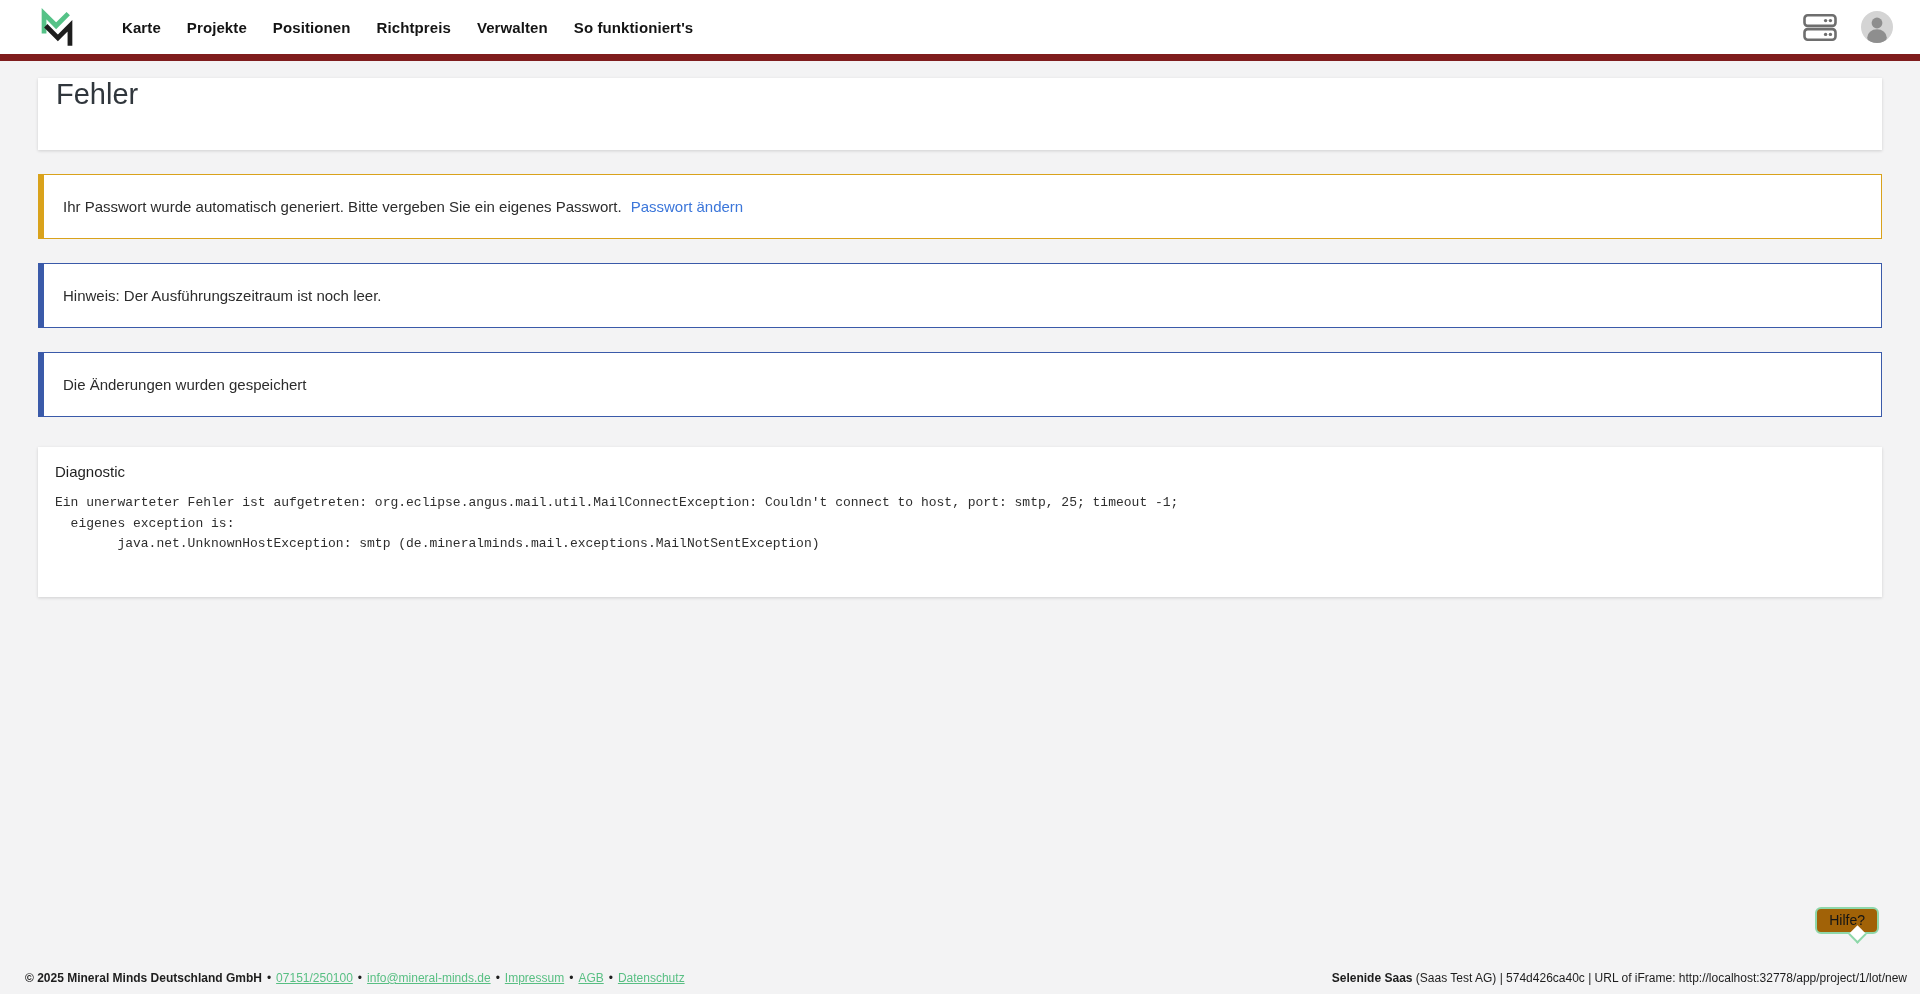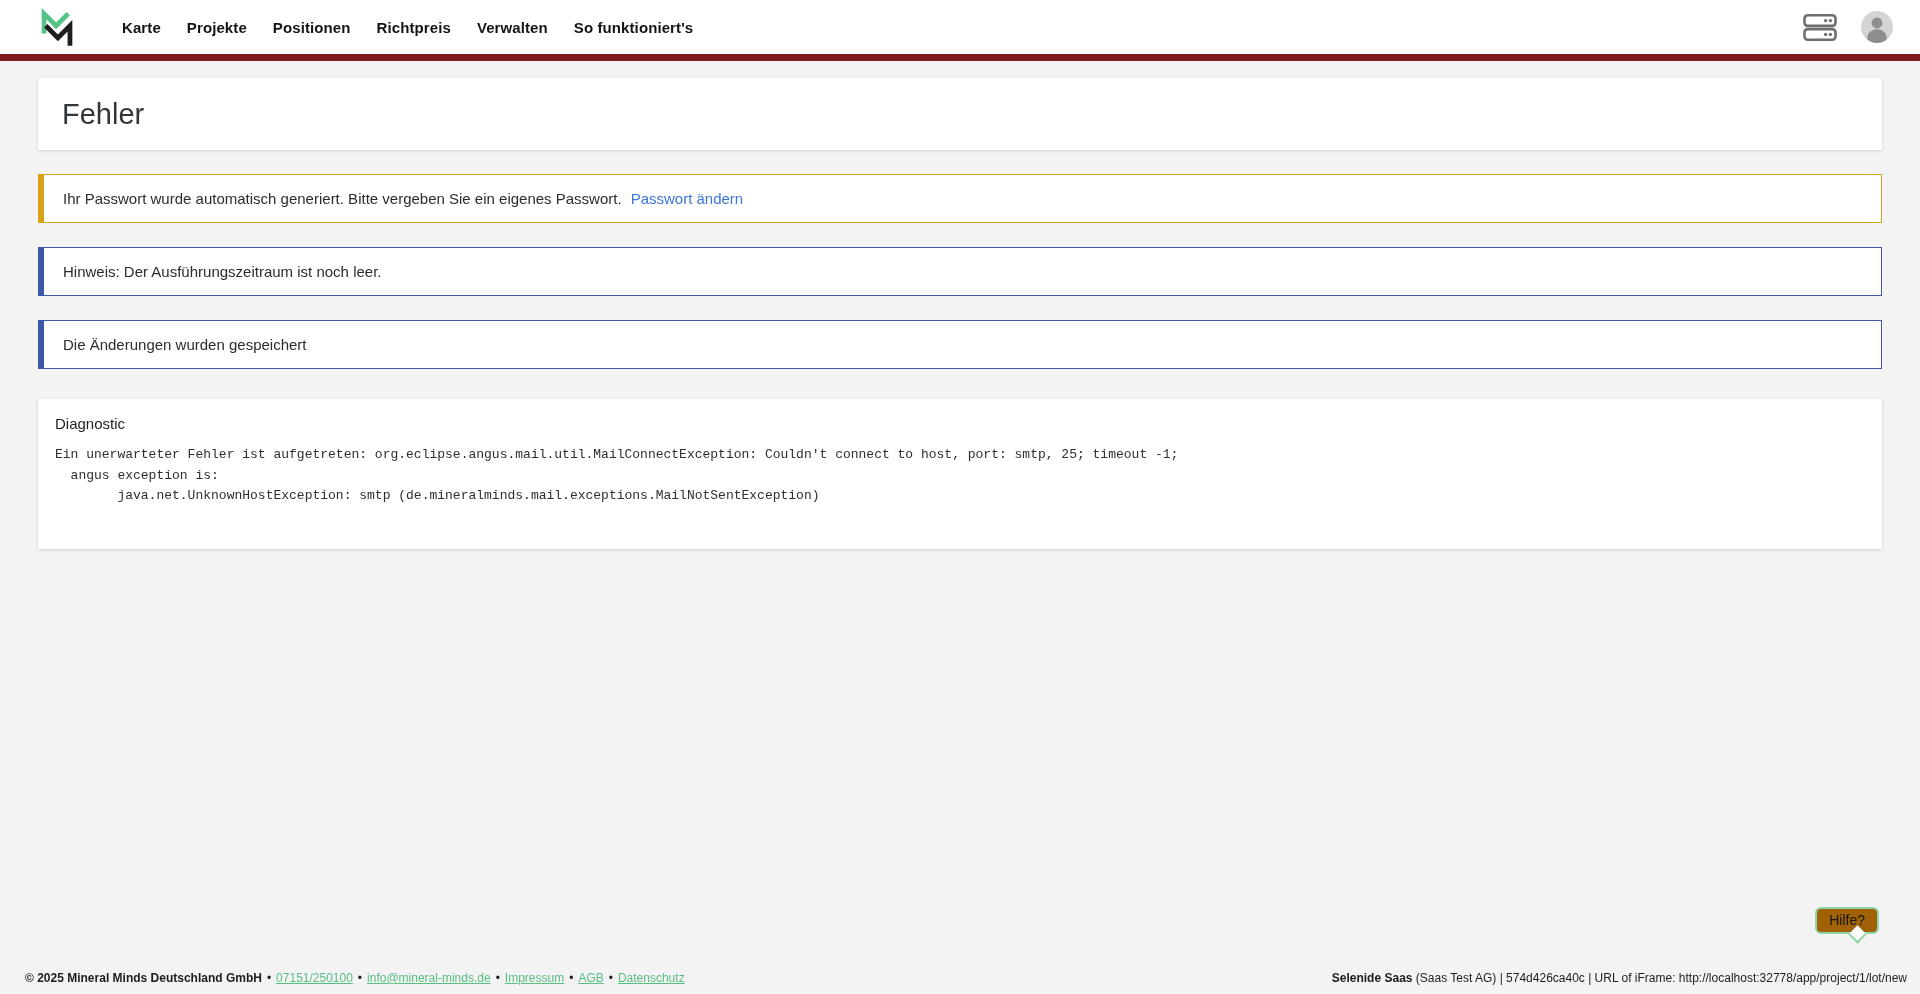--- a/index.html
+++ b/index.html
@@ -21,25 +21,25 @@
   .nav-items{display:flex;align-items:center;gap:26px;}
   .nav-item{
     font-size:15px;font-weight:600;color:#141414;text-decoration:none;cursor:pointer;
     letter-spacing:.1px;
   }
   .nav-right{margin-left:auto;display:flex;align-items:center;gap:23px;}
   .icon-btn{display:flex;align-items:center;cursor:pointer;}
   
   main{padding:0 38px;}
   .card{background:#fff;box-shadow:0 1px 3px rgba(0,0,0,.15);}
-  .title-card{margin-top:17px;height:72px;display:flex;align-items:center;padding:0 24px;}
+  .title-card{margin-top:17px;height:72px;display:flex;align-items:flex-start;padding:0 18px;}
   .page-title{margin:0;font-size:29px;font-weight:400;color:#30363c;}
   .alert{
     margin-top:24px;background:#fff;border:1px solid;border-left-width:6px;
-    padding:15px 19px;font-size:15px;color:#2c2c2c;display:flex;align-items:center;
+    padding:23px 19px;font-size:15px;color:#2c2c2c;display:flex;align-items:center;
   }
   .alert.warning{border-color:var(--warning,#d9a21b);}
   .alert.info{border-color:var(--info,#3a5aa9);}
   .alert-link{color:var(--link,#3b76da);text-decoration:none;margin-left:9px;cursor:pointer;}
   .diag-card{margin-top:30px;padding:16px 17px 42px;}
   .diag-title{margin:0 0 13px;font-size:15px;font-weight:500;color:#1f1f1f;}
   .mono-block{font-family:"Liberation Mono","DejaVu Sans Mono",monospace;font-size:13px;
     line-height:20.5px;color:#2e2e2e;}
   .mono-block div{white-space:pre;}
   
@@ -128,21 +128,21 @@
   </div>
 
   <div class="alert info">
     <span>Die Änderungen wurden gespeichert</span>
   </div>
 
   <section class="card diag-card">
     <h2 class="diag-title">Diagnostic</h2>
     <div class="mono-block">
       <div>Ein unerwarteter Fehler ist aufgetreten: org.eclipse.angus.mail.util.MailConnectException: Couldn't connect to host, port: smtp, 25; timeout -1;</div>
-      <div>  angus exception is:</div>
+      <div>  eigenes exception is:</div>
       <div>        java.net.UnknownHostException: smtp (de.mineralminds.mail.exceptions.MailNotSentException)</div>
     </div>
   </section>
 </main>
 
 <div class="help-bubble">
   <span>Hilfe?</span>
   <span class="help-tail"></span>
 </div>
 

